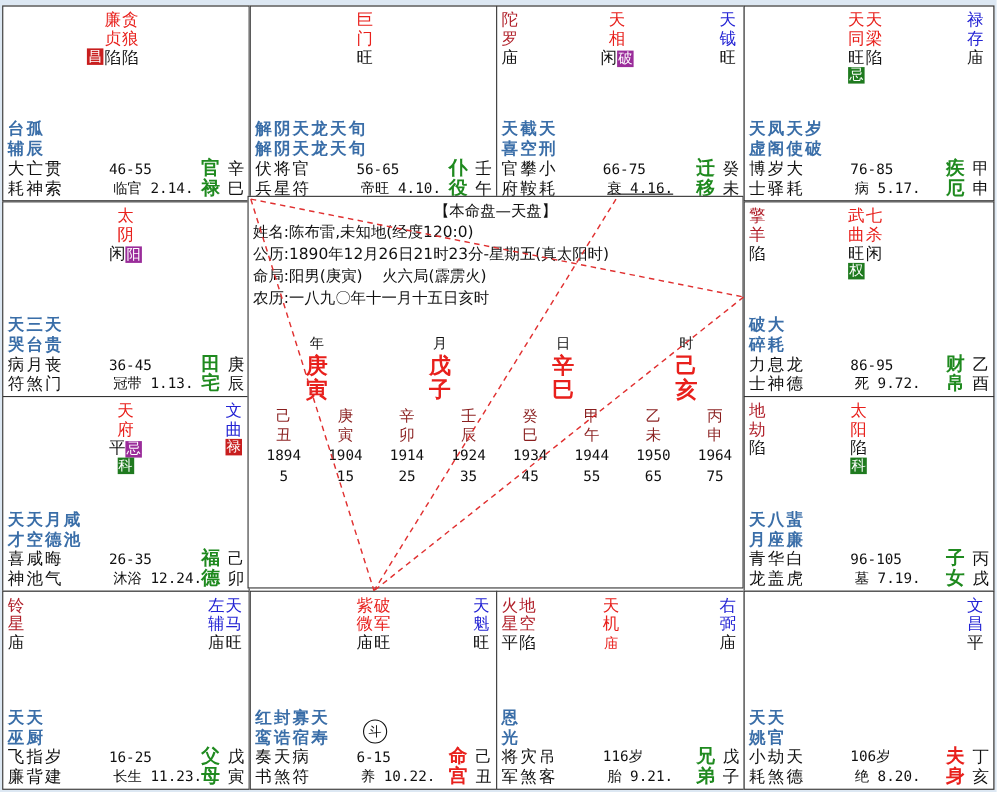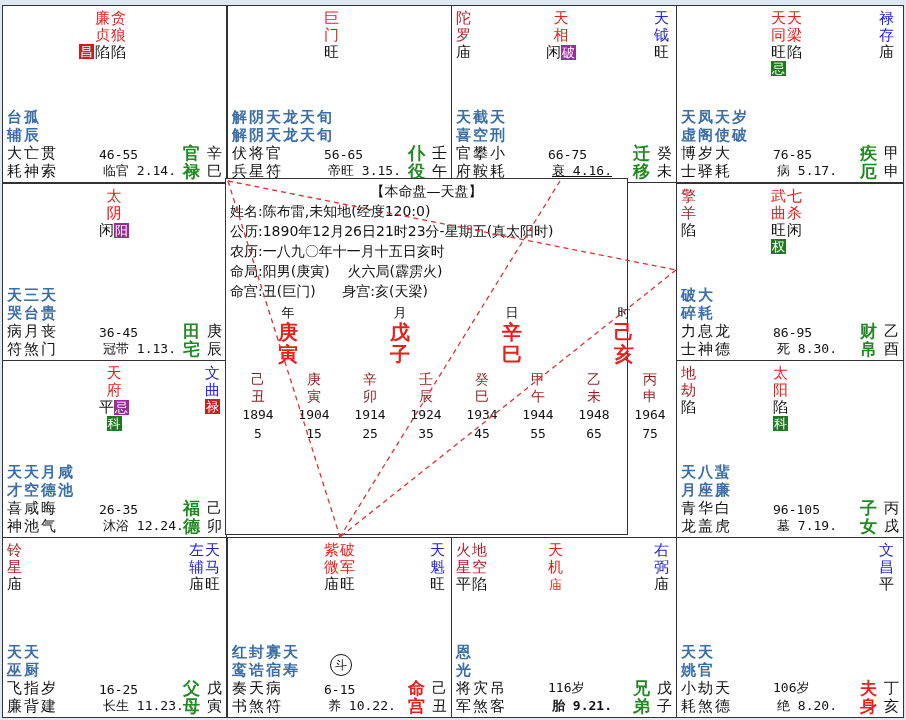--- a/index.html
+++ b/index.html
@@ -19,21 +19,21 @@
   .hua.ke{background:#1f7a1f;}
   .hua.ji{background:#9a2c9a;}
   .minor{position:absolute;left:4px;bottom:38px;font-size:15px;line-height:18px;color:#3a6ea8;}
   .minor .row{white-space:nowrap;letter-spacing:2px;font-weight:bold;}
   .gods{position:absolute;left:4px;bottom:2px;font-size:15px;line-height:18px;color:#111;letter-spacing:2px;}
   .decade{position:absolute;left:96px;bottom:20px;font-size:13px;font-family:"DejaVu Sans Mono","Liberation Mono",monospace;color:#111;}
   .stage{position:absolute;left:96px;bottom:2px;font-size:13px;color:#111;white-space:nowrap;font-family:"DejaVu Sans Mono","Liberation Mono",monospace;}
   .palace{position:absolute;right:26px;bottom:2px;font-size:17px;line-height:18px;font-weight:bold;color:#1f8a1f;display:flex;flex-direction:column;}
   .palace.ming{color:#e8201c;}
   .stem{position:absolute;right:4px;bottom:2px;font-size:15px;line-height:18px;color:#111;display:flex;flex-direction:column;}
-  .center{position:absolute;left:225px;top:178px;width:403px;height:357px;border:1px solid #333;box-sizing:border-box;background:#fff;}
+  .center{position:absolute;left:225px;top:178px;width:451px;height:357px;border:1px solid #333;box-sizing:border-box;background:#fff;}
   .ctitle{text-align:center;font-size:14px;margin-top:4px;color:#111;}
   .cinfo{margin-left:4px;font-size:14px;line-height:20px;color:#111;}
   .cinfo .line{white-space:nowrap;}
   .pillars{position:absolute;top:126px;left:0;right:0;height:60px;}
   .pillar{position:absolute;text-align:center;width:40px;}
   .pillar .lbl{font-size:13px;color:#111;line-height:16px;}
   .pillar .gz{font-size:20px;color:#e8201c;line-height:22px;font-weight:bold;}
   .dayun{position:absolute;top:192px;left:0;right:0;}
   .dy{position:absolute;width:56px;text-align:center;}
   .dy .gz{font-size:14px;color:#8a1f1f;line-height:17px;}
@@ -90,21 +90,21 @@
       </div>
       <div class="minor">
         <div class="row">解阴天龙天旬</div>
         <div class="row">解阴天龙天旬</div>
       </div>
       <div class="gods">
         <div>伏将官</div>
         <div>兵星符</div>
       </div>
       <div class="decade">56-65</div>
-      <div class="stage" style="left: 100px;">帝旺 3.15.</div>
+      <div class="stage" style="left: 100px;">帝旺 4.10.</div>
       <div class="palace">
         <span>仆</span>
         <span>役</span>
       </div>
       <div class="stem">
         <span>壬</span>
         <span>午</span>
       </div>
     </div>
     <div class="cell" style="left: 451px; top: 5px; width: 226px; height: 178px;">
@@ -230,21 +230,21 @@
       </div>
       <div class="minor">
         <div class="row">破大</div>
         <div class="row">碎耗</div>
       </div>
       <div class="gods">
         <div>力息龙</div>
         <div>士神德</div>
       </div>
       <div class="decade">86-95</div>
-      <div class="stage" style="left: 100px;">死 8.30.</div>
+      <div class="stage" style="left: 100px;">死 9.72.</div>
       <div class="palace">
         <span>财</span>
         <span>帛</span>
       </div>
       <div class="stem">
         <span>乙</span>
         <span>酉</span>
       </div>
     </div>
     <div class="cell" style="left: 2px; top: 360px; width: 225px; height: 178px;">
@@ -413,21 +413,21 @@
       </div>
       <div class="minor">
         <div class="row">恩</div>
         <div class="row">光</div>
       </div>
       <div class="gods">
         <div>将灾吊</div>
         <div>军煞客</div>
       </div>
       <div class="decade">116岁</div>
-      <div class="stage" style="left: 100px; font-weight: bold;">胎 9.21.</div>
+      <div class="stage" style="left: 100px;">胎 9.21.</div>
       <div class="palace">
         <span>兄</span>
         <span>弟</span>
       </div>
       <div class="stem">
         <span>戊</span>
         <span>子</span>
       </div>
     </div>
     <div class="cell" style="left: 676px; top: 537px; width: 228px; height: 181px;">
@@ -457,23 +457,22 @@
         <span>亥</span>
       </div>
     </div>
   </div>
 
 <div class="center">
   <div class="ctitle">【本命盘—天盘】</div>
   <div class="cinfo">
     <div class="line">姓名:陈布雷,未知地(经度120:0)</div>
     <div class="line">公历:1890年12月26日21时23分-星期五(真太阳时)</div>
+    <div class="line" style="white-space:pre">命局:阳男(庚寅)    火六局(霹雳火)</div>
     <div class="line">农历:一八九〇年十一月十五日亥时</div>
-    <div class="line" style="white-space:pre">命局:阳男(庚寅)    火六局(霹雳火)</div>
-    <div class="line" style="white-space:pre">命宫:丑(巨门)      身宫:亥(天梁)</div>
   </div>
   <div class="pillars">
     <div class="pillar" style="left:42px">
       <div class="lbl">年</div>
       <div class="gz">庚</div>
       <div class="gz">寅</div>
     </div>
     <div class="pillar" style="left:154px">
       <div class="lbl">月</div>
       <div class="gz">戊</div>
@@ -523,21 +522,21 @@
       </div>
       <div class="dy" style="left: 284px;">
         <div class="gz">甲</div>
         <div class="gz">午</div>
         <div class="yr">1944</div>
         <div class="age">55</div>
       </div>
       <div class="dy" style="left: 340px;">
         <div class="gz">乙</div>
         <div class="gz">未</div>
-        <div class="yr">1948</div>
+        <div class="yr">1950</div>
         <div class="age">65</div>
       </div>
       <div class="dy" style="left: 396px;">
         <div class="gz">丙</div>
         <div class="gz">申</div>
         <div class="yr">1964</div>
         <div class="age">75</div>
       </div>
     </div>
 </div>

